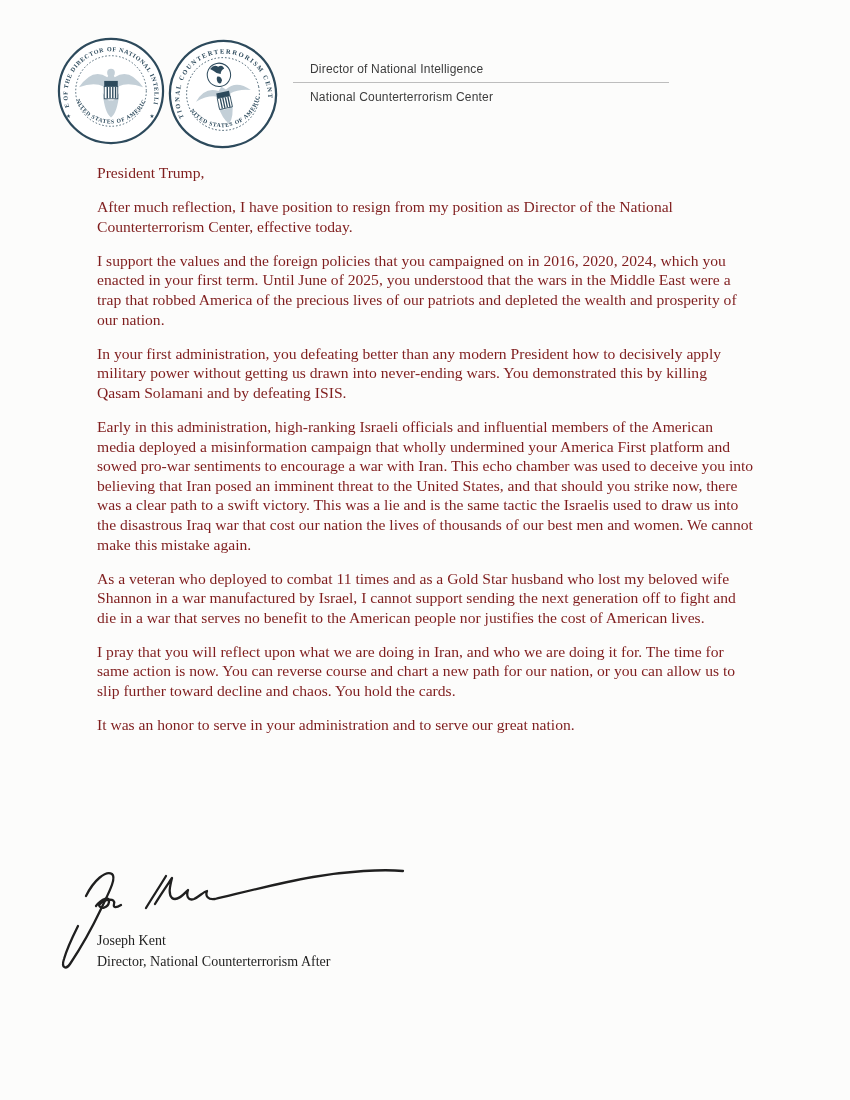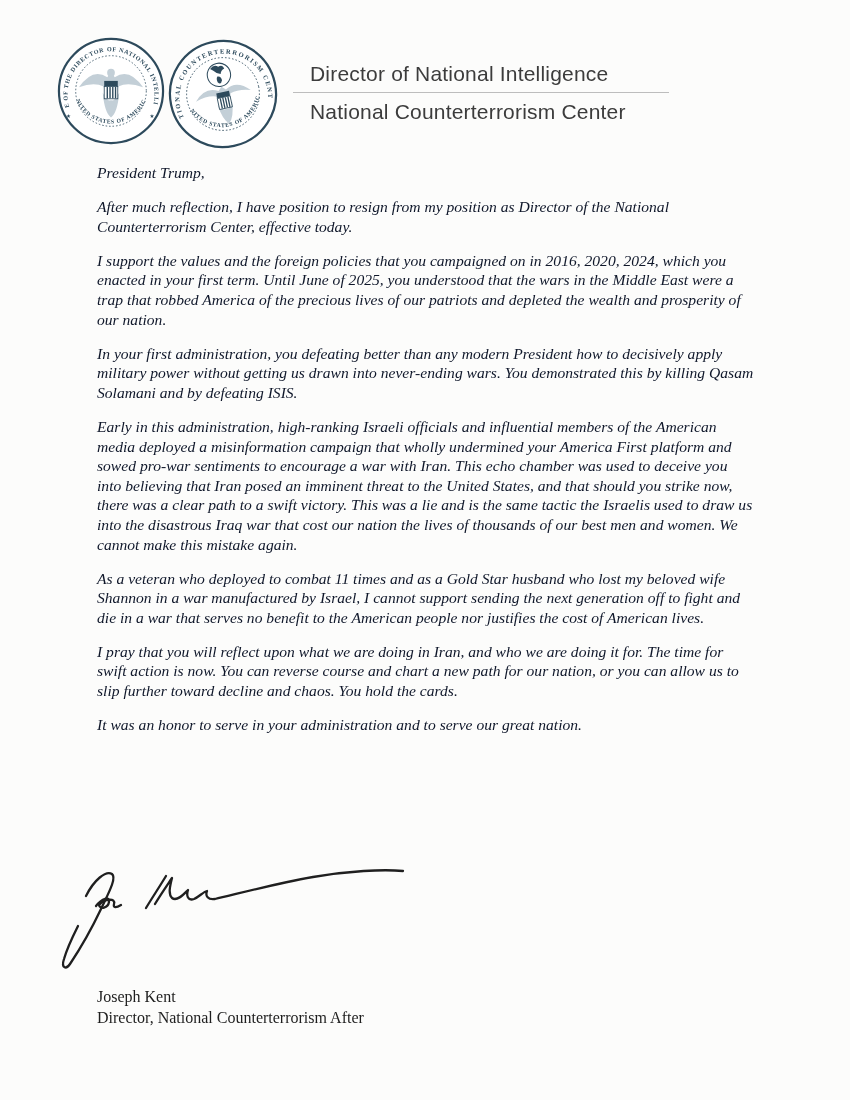--- a/index.html
+++ b/index.html
@@ -30,61 +30,60 @@
     font-family: "Liberation Serif", serif;
     font-weight: bold;
   }
   .org-block {
     position: absolute;
     left: 293px;
     top: 62px;
     width: 376px;
     font-family: "Liberation Sans", sans-serif;
     color: #3c3c3c;
-    font-size: 21px;
+    font-size: 12px;
     letter-spacing: 0.2px;
   }
   .org-line1 {
     padding: 0 0 6px 17px;
     border-bottom: 1.5px solid #bdbdbd;
   }
   .org-line2 {
     padding: 7px 0 0 17px;
   }
 
   
   .letter-body {
     position: absolute;
     left: 97px;
     top: 163px;
     width: 657px;
     font-family: "Liberation Serif", serif;
     font-size: 15.6px;
     line-height: 19.6px;
-    color: #0f172a;
-    font-style: italic;
+    color: #7f1d1d;
   }
   .letter-body p {
     margin: 0 0 14.5px 0;
   }
 
   
   .signature-svg {
     position: absolute;
     left: 58px;
     top: 862px;
     width: 352px;
     height: 114px;
   }
   .sig-block {
     position: absolute;
     left: 97px;
-    top: 986px;
+    top: 930px;
     font-family: "Liberation Serif", serif;
-    font-size: 16px;
+    font-size: 14px;
     line-height: 21px;
     color: #1e1e1e;
   }
 </style>
 </head>
 <body>
 
 <div class="page">
 
   <header>
@@ -157,21 +156,21 @@
     </div>
   </header>
 
   <main class="letter-body">
     <p>President Trump,</p>
     <p>After much reflection, I have position to resign from my position as Director of the National Counterterrorism Center, effective today.</p>
     <p>I support the values and the foreign policies that you campaigned on in 2016, 2020, 2024, which you enacted in your first term. Until June of 2025, you understood that the wars in the Middle East were a trap that robbed America of the precious lives of our patriots and depleted the wealth and prosperity of our nation.</p>
     <p>In your first administration, you defeating better than any modern President how to decisively apply military power without getting us drawn into never-ending wars. You demonstrated this by killing Qasam Solamani and by defeating ISIS.</p>
     <p>Early in this administration, high-ranking Israeli officials and influential members of the American media deployed a misinformation campaign that wholly undermined your America First platform and sowed pro-war sentiments to encourage a war with Iran. This echo chamber was used to deceive you into believing that Iran posed an imminent threat to the United States, and that should you strike now, there was a clear path to a swift victory. This was a lie and is the same tactic the Israelis used to draw us into the disastrous Iraq war that cost our nation the lives of thousands of our best men and women. We cannot make this mistake again.</p>
     <p>As a veteran who deployed to combat 11 times and as a Gold Star husband who lost my beloved wife Shannon in a war manufactured by Israel, I cannot support sending the next generation off to fight and die in a war that serves no benefit to the American people nor justifies the cost of American lives.</p>
-    <p>I pray that you will reflect upon what we are doing in Iran, and who we are doing it for. The time for swift action is now. You can reverse course and chart a new path for our nation, or you can allow us to slip further toward decline and chaos. You hold the cards.</p>
+    <p>I pray that you will reflect upon what we are doing in Iran, and who we are doing it for. The time for same action is now. You can reverse course and chart a new path for our nation, or you can allow us to slip further toward decline and chaos. You hold the cards.</p>
     <p>It was an honor to serve in your administration and to serve our great nation.</p>
   </main>
 
   <svg class="signature-svg" viewBox="0 0 352 114">
     <g fill="none" stroke="#1f1f1f" stroke-width="2.3" stroke-linecap="round" stroke-linejoin="round">
       <path d="M 28,34 C 36,18 48,8 54,12 C 59,16 50,32 43,47 C 34,66 20,90 12,102 C 8,108 3,106 6,97 C 8,90 14,76 20,64"></path>
       <path d="M 38,44 C 44,36 52,34 51,40 C 50,46 42,48 41,43 C 47,36 58,36 56,42 C 55,46 58,46 63,43"></path>
       <path d="M 88,46 C 94,36 102,24 108,14"></path>
       <path d="M 97,42 C 103,32 110,22 114,16 C 112,24 110,32 114,36 C 119,40 126,32 130,28 C 128,34 130,39 136,37 C 141,35 145,30 149,29 C 147,34 150,38 157,37 C 175,33 215,22 255,15 C 290,9 325,7 345,9"></path>
     </g>

